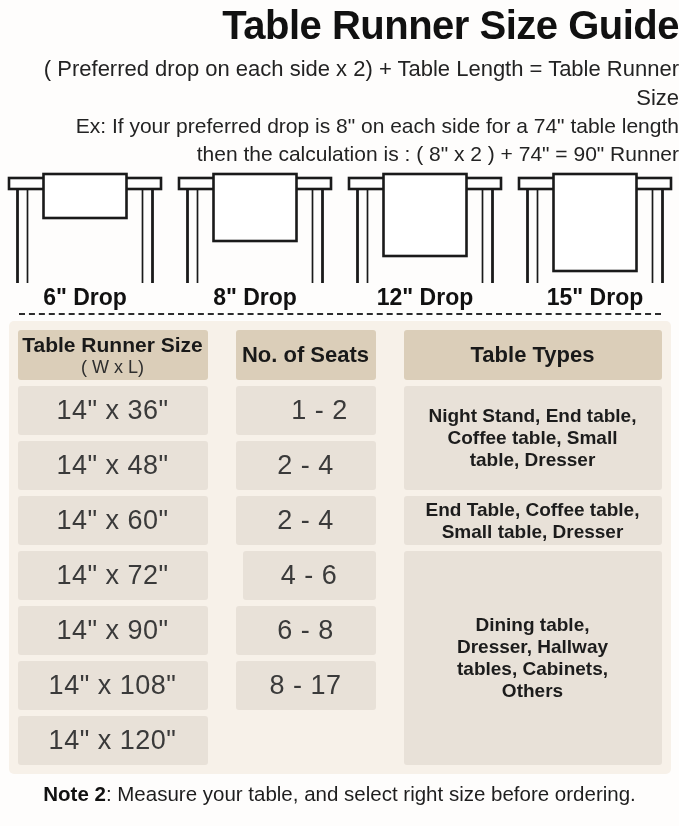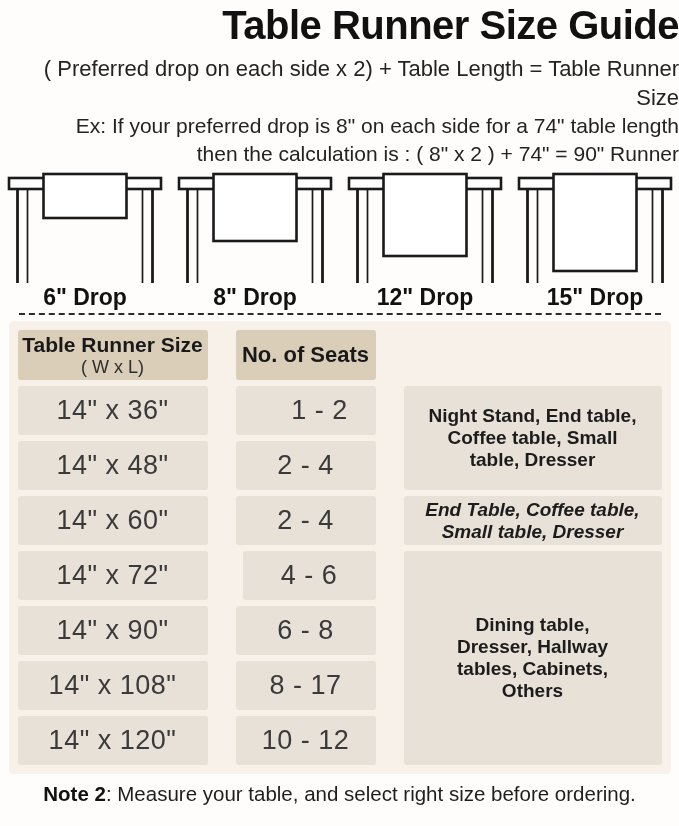--- a/index.html
+++ b/index.html
@@ -171,20 +171,23 @@
 <div class="dashed-divider"></div>
 
 <div class="size-table">
   <div class="cell header-cell hcell-1">
     <div class="hdr-main">Table Runner Size</div>
     <div class="hdr-sub">( W x L)</div>
   </div>
   <div class="cell header-cell hcell-2">
     <div class="hdr-single">No. of Seats</div>
   </div>
+  <div class="cell header-cell hcell-3">
+    <div class="hdr-single">Table Types</div>
+  </div>
 <div class="cell" style="grid-area: 2 / 1;">
       <span class="val-text">14" x 36"</span>
     </div>
     <div class="cell" style="grid-area: 2 / 2; padding-left: 28px;">
       <span class="val-text">1 - 2</span>
     </div>
     <div class="cell" style="grid-area: 3 / 1;">
       <span class="val-text">14" x 48"</span>
     </div>
     <div class="cell" style="grid-area: 3 / 2;">
@@ -209,30 +212,27 @@
       <span class="val-text">6 - 8</span>
     </div>
     <div class="cell" style="grid-area: 7 / 1;">
       <span class="val-text">14" x 108"</span>
     </div>
     <div class="cell" style="grid-area: 7 / 2;">
       <span class="val-text">8 - 17</span>
     </div>
     <div class="cell" style="grid-area: 8 / 1;">
       <span class="val-text">14" x 120"</span>
-    </div>
-    <div class="cell" style="grid-area: 8 / 2;">
-      <span class="val-text">10 - 12</span>
     </div>
     <div class="cell" style="grid-area: 2 / 3 / span 2;">
       <span class="type-text">Night Stand, End table,
 Coffee table, Small
 table, Dresser</span>
     </div>
-    <div class="cell" style="grid-area: 4 / 3 / span 1; font-style: italic;">
+    <div class="cell" style="grid-area: 4 / 3 / span 1;">
       <span class="type-text">End Table, Coffee table,
 Small table, Dresser</span>
     </div>
     <div class="cell" style="grid-area: 5 / 3 / span 4;">
       <span class="type-text">Dining table,
 Dresser, Hallway
 tables, Cabinets,
 Others</span>
     </div>
   </div>

